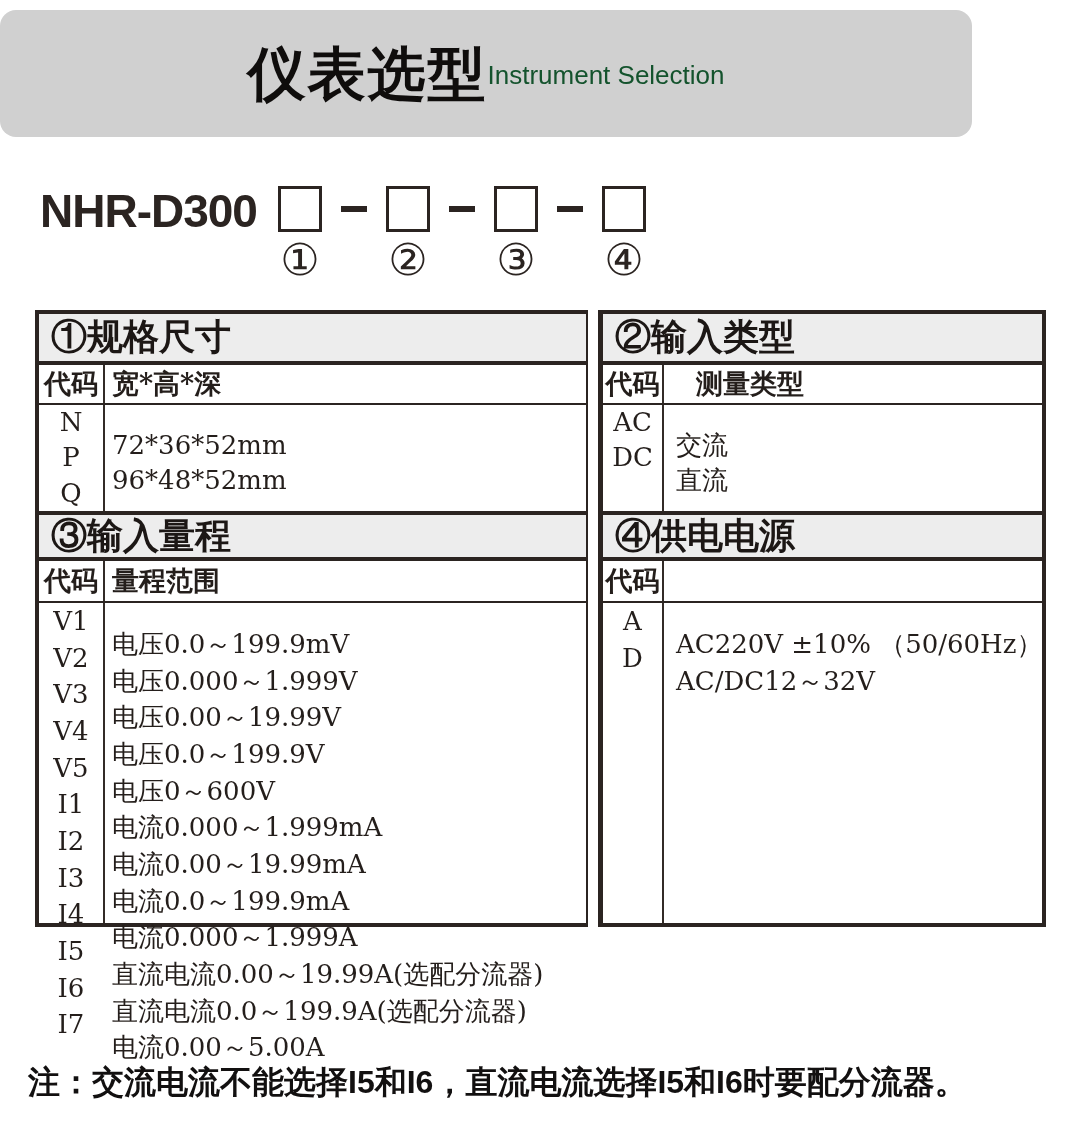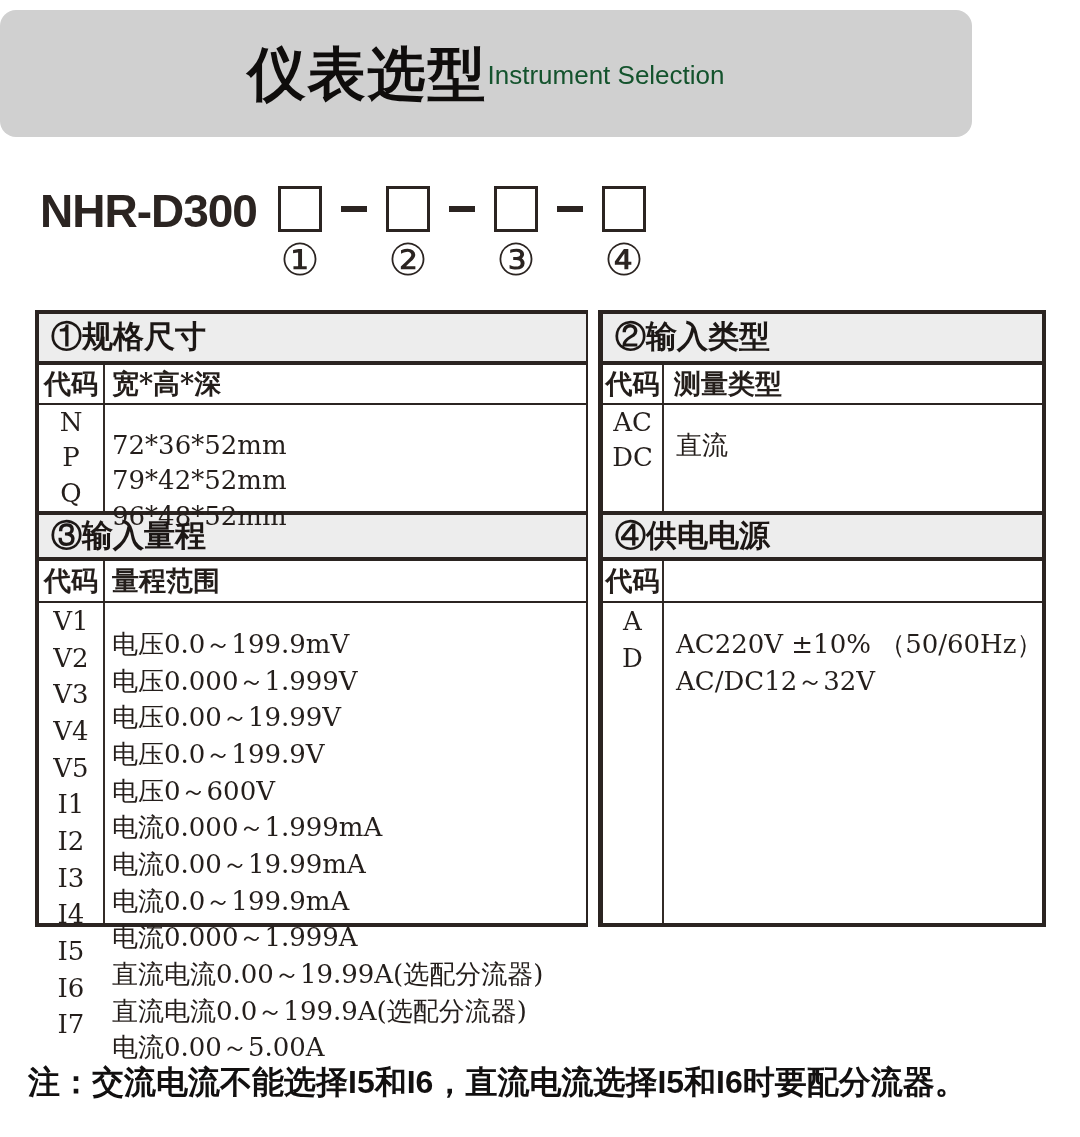--- a/index.html
+++ b/index.html
@@ -24,35 +24,35 @@
   .slot-box{width:38px;height:40px;border:3px solid #2b2421;background:#fff;}
   .slot-circle{font-family:"DejaVu Serif","Liberation Serif",serif;font-size:44px;line-height:44px;margin-top:6px;color:#2b2421;}
   .dash{width:26px;height:6px;background:#2b2421;margin:20px 18px 0 18px;}
   
   .seltable{position:absolute;left:35px;top:310px;display:flex;gap:10px;}
   .half{box-sizing:border-box;background:#fff;}
   .half-left{width:553px;border:4px solid #2b2421;border-right-width:2px;}
   .half-right{width:448px;border:4px solid #2b2421;border-left-width:5px;}
   .sec-hdr{
     box-sizing:border-box;height:51px;background:#ededed;border-bottom:4px solid #2b2421;
-    font-size:31px;font-weight:bold;line-height:46px;padding-left:12px;color:#1c1715;
+    font-size:36px;font-weight:bold;line-height:46px;padding-left:12px;color:#1c1715;
   }
   .sec-hdr.mid{height:50px;border-top:4px solid #2b2421;line-height:41px;}
   .colhead{
     box-sizing:border-box;height:40px;border-bottom:2px solid #2b2421;
     display:flex;font-family:"DejaVu Serif","Liberation Serif",serif;font-weight:bold;font-size:27px;
   }
   .colhead.second{height:42px;}
   .codecol{box-sizing:border-box;border-right:2px solid #332b27;flex:0 0 auto;
     display:flex;align-items:center;justify-content:center;}
   .half-left .codecol{width:66px;}
   .half-right .codecol{width:61px;}
   .valcol{flex:1 1 auto;display:flex;align-items:center;}
   .half-left .valcol{padding-left:7px;}
-  .half-right .valcol{padding-left:10px;}
+  .half-right .valcol{padding-left:32px;}
   .datablock{box-sizing:border-box;display:flex;font-family:"DejaVu Serif","Liberation Serif",serif;font-size:26px;}
   .datablock .codes{box-sizing:border-box;border-right:2px solid #332b27;flex:0 0 auto;
     display:flex;flex-direction:column;align-items:center;}
   .half-left .datablock .codes{width:66px;}
   .half-right .datablock .codes{width:61px;}
   .datablock .vals{flex:1 1 auto;display:flex;flex-direction:column;margin-top:23px;}
   .half-left .datablock .vals{padding-left:7px;}
   .half-right .datablock .vals{padding-left:12px;}
   .block1{height:106px;}
   .block2{height:320px;}
@@ -105,21 +105,20 @@
     </div>
 
     <div class="datablock block1">
       <div class="codes">
         <div class="ln">N</div>
         <div class="ln">P</div>
         <div class="ln">Q</div>
       </div>
       <div class="vals">
         <div class="ln">72*36*52mm</div>
-        <div class="ln">79*42*52mm</div>
         <div class="ln">96*48*52mm</div>
       </div>
     </div>
 
     <div class="sec-hdr mid">③输入量程</div>
 
     <div class="colhead second">
       <div class="codecol">代码</div>
       <div class="valcol">量程范围</div>
     </div>
@@ -164,20 +163,21 @@
       <div class="codecol">代码</div>
       <div class="valcol">测量类型</div>
     </div>
 
     <div class="datablock block1">
       <div class="codes">
         <div class="ln">AC</div>
         <div class="ln">DC</div>
       </div>
       <div class="vals">
+        <div class="ln">交流</div>
         <div class="ln">直流</div>
       </div>
     </div>
 
     <div class="sec-hdr mid">④供电电源</div>
 
     <div class="colhead second">
       <div class="codecol">代码</div>
     </div>
 

